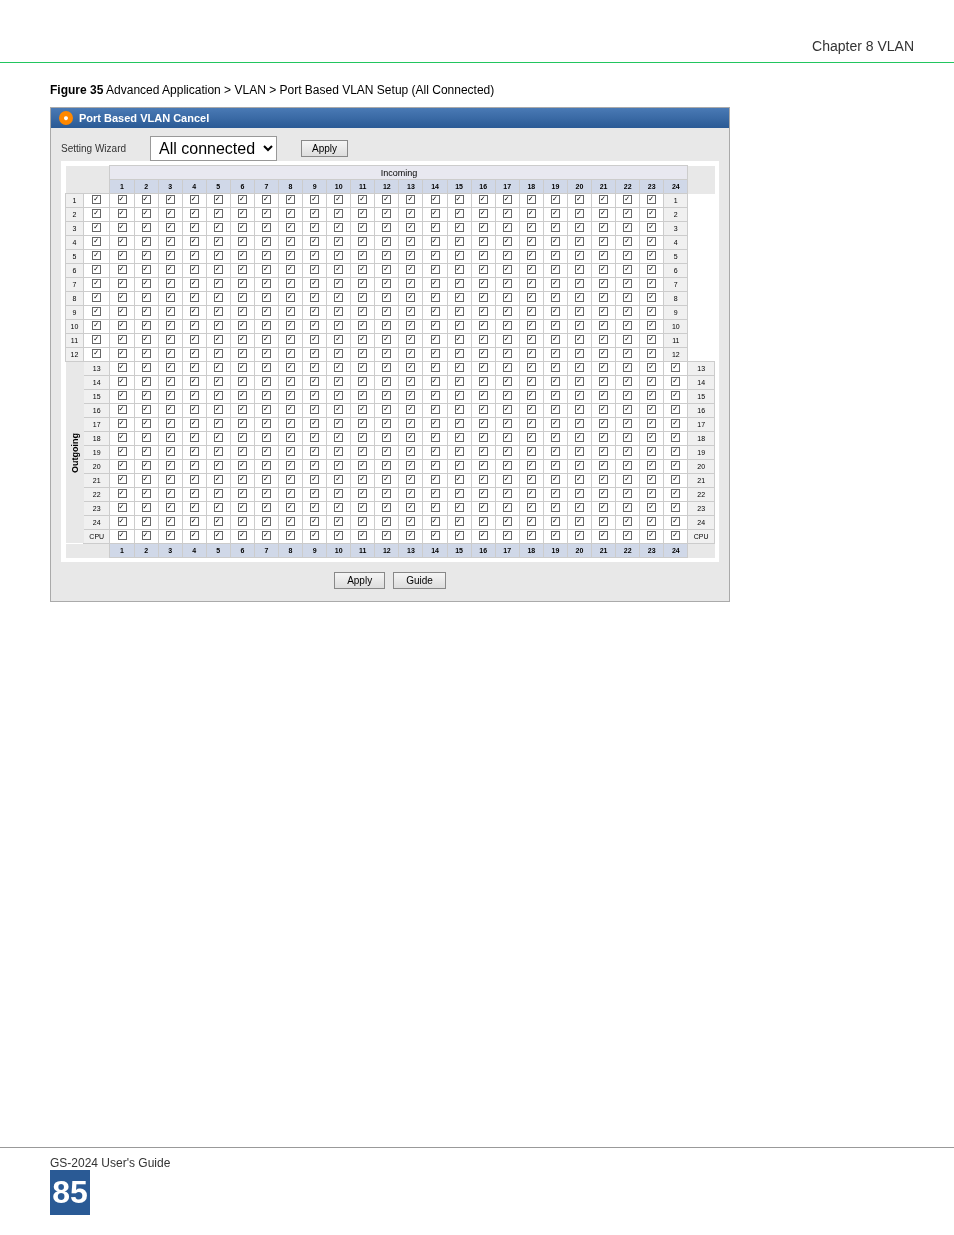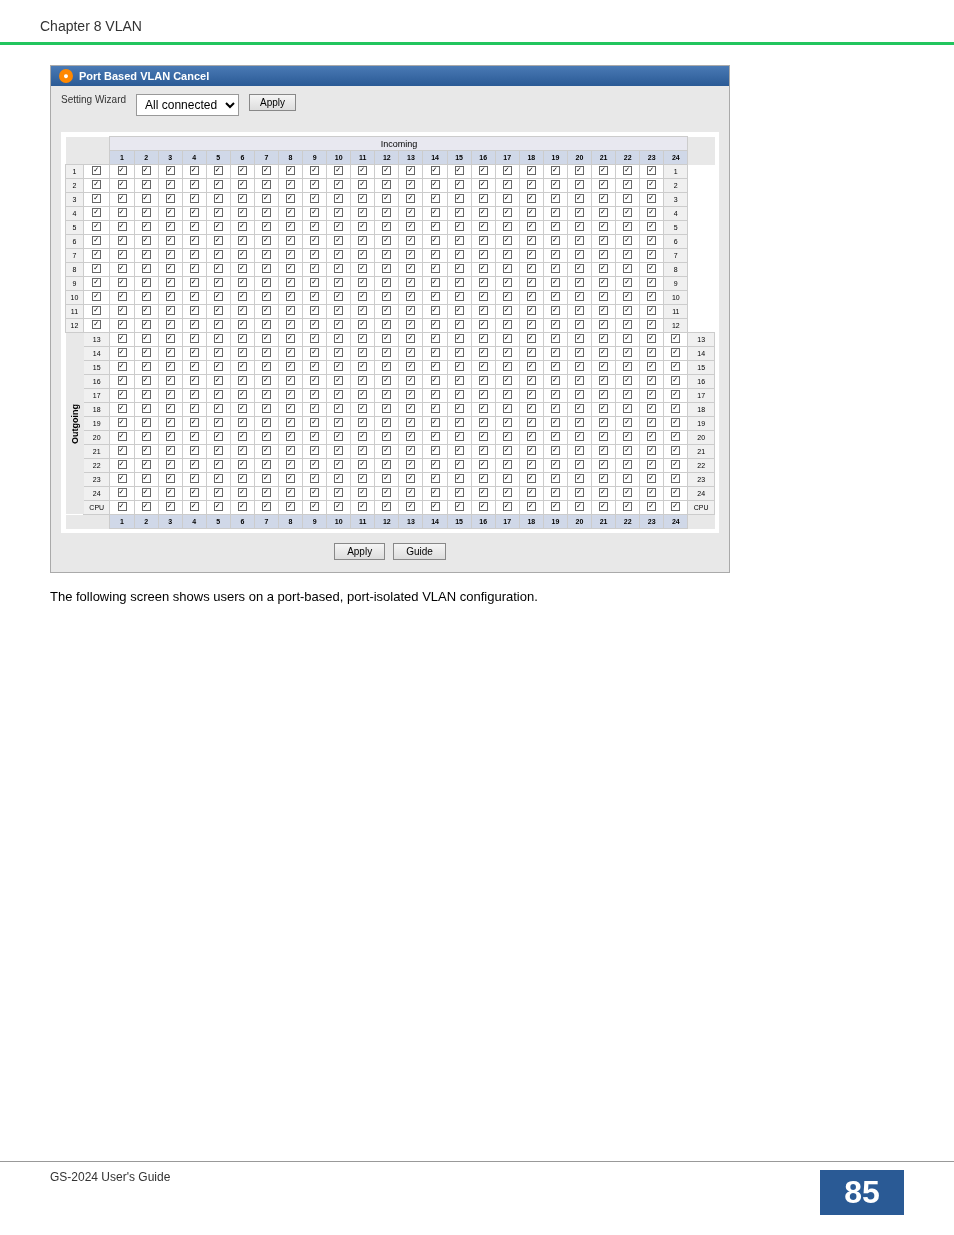--- a/index.html
+++ b/index.html
@@ -7,24 +7,25 @@
       font-family: Arial, Helvetica, sans-serif;
       background: #fff;
       width: 954px;
       min-height: 1235px;
       position: relative;
     }
 
     
     .page-header {
       display: flex;
-      justify-content: flex-start;
+      justify-content: flex-end;
       padding: 18px 40px 0 40px;
-      border-bottom: 3px solid #22c55e;
+      border-bottom: 1px solid #22c55e;
       padding-bottom: 8px;
+      margin-top: 20px;
     }
     .chapter-title {
       font-size: 14px;
       color: #333;
     }
 
     
     .main-content {
       padding: 20px 50px;
     }
@@ -73,30 +74,30 @@
 
     
     .screenshot-content {
       background: #e8e8e8;
       padding: 8px 10px;
     }
 
     
     .top-controls {
       display: flex;
-      align-items: flex-start;
-      gap: 10px;
-      margin-bottom: 16px;
+      align-items: center;
+      gap: 24px;
+      margin-bottom: 0;
     }
     .setting-wizard-label {
       font-size: 10px;
       color: #333;
     }
     .dropdown-select {
-      font-size: 12px;
+      font-size: 16px;
       padding: 2px 4px;
       border: 1px solid #999;
       background: white;
       min-width: 90px;
     }
     .apply-btn {
       font-size: 10px;
       padding: 2px 10px;
       border: 1px solid #888;
       background: linear-gradient(to bottom, #f5f5f5, #ddd);
@@ -203,46 +204,51 @@
     .page-footer {
       position: absolute;
       bottom: 20px;
       left: 0;
       right: 0;
       display: flex;
       justify-content: space-between;
       padding: 0 50px;
       border-top: 1px solid #999;
       padding-top: 8px;
+      flex-direction: column;
     }
     .footer-left {
       font-size: 12px;
       color: #333;
     }
     .footer-right {
       font-size: 32px;
       font-weight: bold;
       color: #fff;
       background: #2a5a95;
-      width: 84px;
+      width: 40px;
       height: 45px;
       display: flex;
       align-items: center;
       justify-content: center;
     }
   </style>
 </head>
 <body>
 
 <div class="page-header">
   <span class="chapter-title">Chapter 8 VLAN</span>
 </div>
 
 <div class="main-content">
 
+  <div class="figure-caption">
+    <strong>Figure 35</strong>
+    <span>Advanced Application &gt; VLAN &gt; Port Based VLAN Setup (All Connected)</span>
+  </div>
 
   <div class="screenshot-box">
 
     <div class="title-bar">
       <span class="title-bar-icon">●</span>
       <span>Port Based VLAN Cancel</span>
     </div>
 
     <div class="screenshot-content">
 
@@ -1028,20 +1034,19 @@
       </div>
 
       <div class="bottom-controls">
         <button class="bottom-btn">Apply</button>
         <button class="bottom-btn">Guide</button>
       </div>
 
     </div>
   </div>
 
-  <p class="description-text">The following screen shows users on a port-based, port-isolated VLAN configuration.</p>
 
 </div>
 
 <div class="page-footer">
   <span class="footer-left">GS-2024 User's Guide</span>
   <div class="footer-right">85</div>
 </div>
 
 </body></html>

